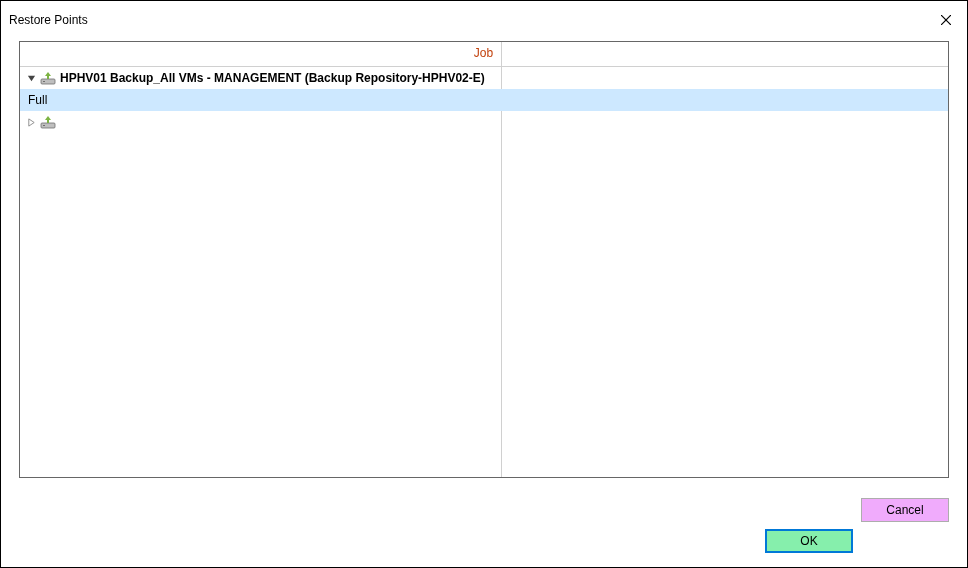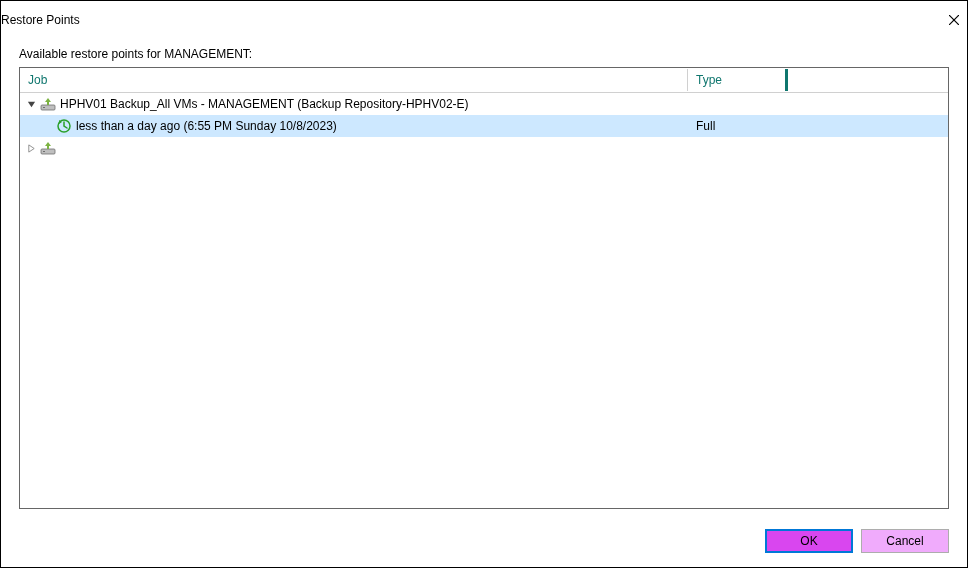--- a/index.html
+++ b/index.html
@@ -17,21 +17,21 @@
       overflow: hidden;
       border: 1px solid #000;
       display: flex;
       flex-direction: column;
     }
     
     .titlebar {
       display: flex;
       align-items: center;
       justify-content: space-between;
-      padding: 8px 0 10px;
+      padding: 8px 8px 10px;
       background: #fff;
     }
     .titlebar .title {
       font-size: 12px;
     }
     .titlebar .close {
       width: 26px;
       height: 22px;
       display: flex;
       align-items: center;
@@ -62,21 +62,22 @@
       flex-direction: column;
       background: #fff;
       overflow: hidden;
     }
     .grid-header {
       display: flex;
       border-bottom: 1px solid #d0d0d0;
       height: 25px;
       align-items: center;
       font-size: 12px;
-      color: #0f766e;
+      color: #c2410c;
+      flex-direction: column;
     }
     .col-job {
       flex: 0 0 668px;
       padding: 4px 8px;
       border-right: 1px solid #d0d0d0;
     }
     .col-type {
       flex: 0 0 100px;
       padding: 4px 8px;
       border-right: 3px solid #0f766e;
@@ -128,57 +129,58 @@
     .node-icon {
       width: 16px;
       height: 16px;
       display: inline-flex;
       align-items: center;
       justify-content: center;
       margin-right: 4px;
     }
     .node-text {
       white-space: nowrap;
+      font-weight: bold;
     }
     
     .button-bar {
       display: flex;
       justify-content: flex-end;
       gap: 8px;
       padding: 10px 18px 14px;
     }
     .btn {
       width: 88px;
       height: 24px;
       font-size: 12px;
       font-family: inherit;
       background: #f0abfc;
       border: 1px solid #adadad;
       cursor: pointer;
     }
     .btn.primary {
       border: 2px solid #0078d7;
-      background: #d946ef;
+      background: #86efac;
+      margin-top: 31px;
     }
   </style>
 </head>
 <body>
 
 <div class="titlebar">
   <span class="title">Restore Points</span>
   <div class="close">
     <svg viewBox="0 0 10 10">
         <line x1="0" y1="0" x2="10" y2="10"></line>
         <line x1="10" y1="0" x2="0" y2="10"></line>
       </svg>
   </div>
 </div>
 
 <div class="content">
-  <div class="subtitle">Available restore points for MANAGEMENT:</div>
 
   <div class="grid">
     <div class="grid-header">
       <div class="col-job">Job</div>
       <div class="col-type">Type</div>
       <div class="col-rest"></div>
     </div>
     <div class="grid-body">
 
       <div class="tree-row">
@@ -194,31 +196,20 @@
                 <rect x="3" y="11" width="2" height="1" fill="#6e6e6e"></rect>
                 <path d="M8 2 L5 6 L7 6 L7 9 L9 9 L9 6 L11 6 Z" fill="#7cb342"></path>
               </svg>
           </span>
           <span class="node-text">HPHV01 Backup_All VMs - MANAGEMENT (Backup Repository-HPHV02-E)</span>
         </div>
         <div class="type-cell"></div>
       </div>
 
       <div class="tree-row selected">
-        <div class="label-cell">
-          <span class="indent-spacer"></span>
-          <span class="node-icon">
-            <svg viewBox="0 0 16 16">
-                <circle cx="8" cy="8" r="6" fill="none" stroke="#2aa02a" stroke-width="1.5"></circle>
-                <path d="M8 4 L8 8 L11 10" fill="none" stroke="#2aa02a" stroke-width="1.5" stroke-linecap="round"></path>
-                <polygon points="3,2 6,4 3,6" fill="#2aa02a"></polygon>
-              </svg>
-          </span>
-          <span class="node-text">less than a day ago (6:55 PM Sunday 10/8/2023)</span>
-        </div>
         <div class="type-cell">Full</div>
       </div>
 
       <div class="tree-row">
         <div class="label-cell">
           <span class="expander">
             <svg viewBox="0 0 10 10">
                 <polygon points="2,1 8,5 2,9" fill="none" stroke="#888" stroke-width="1"></polygon>
               </svg>
           </span>

